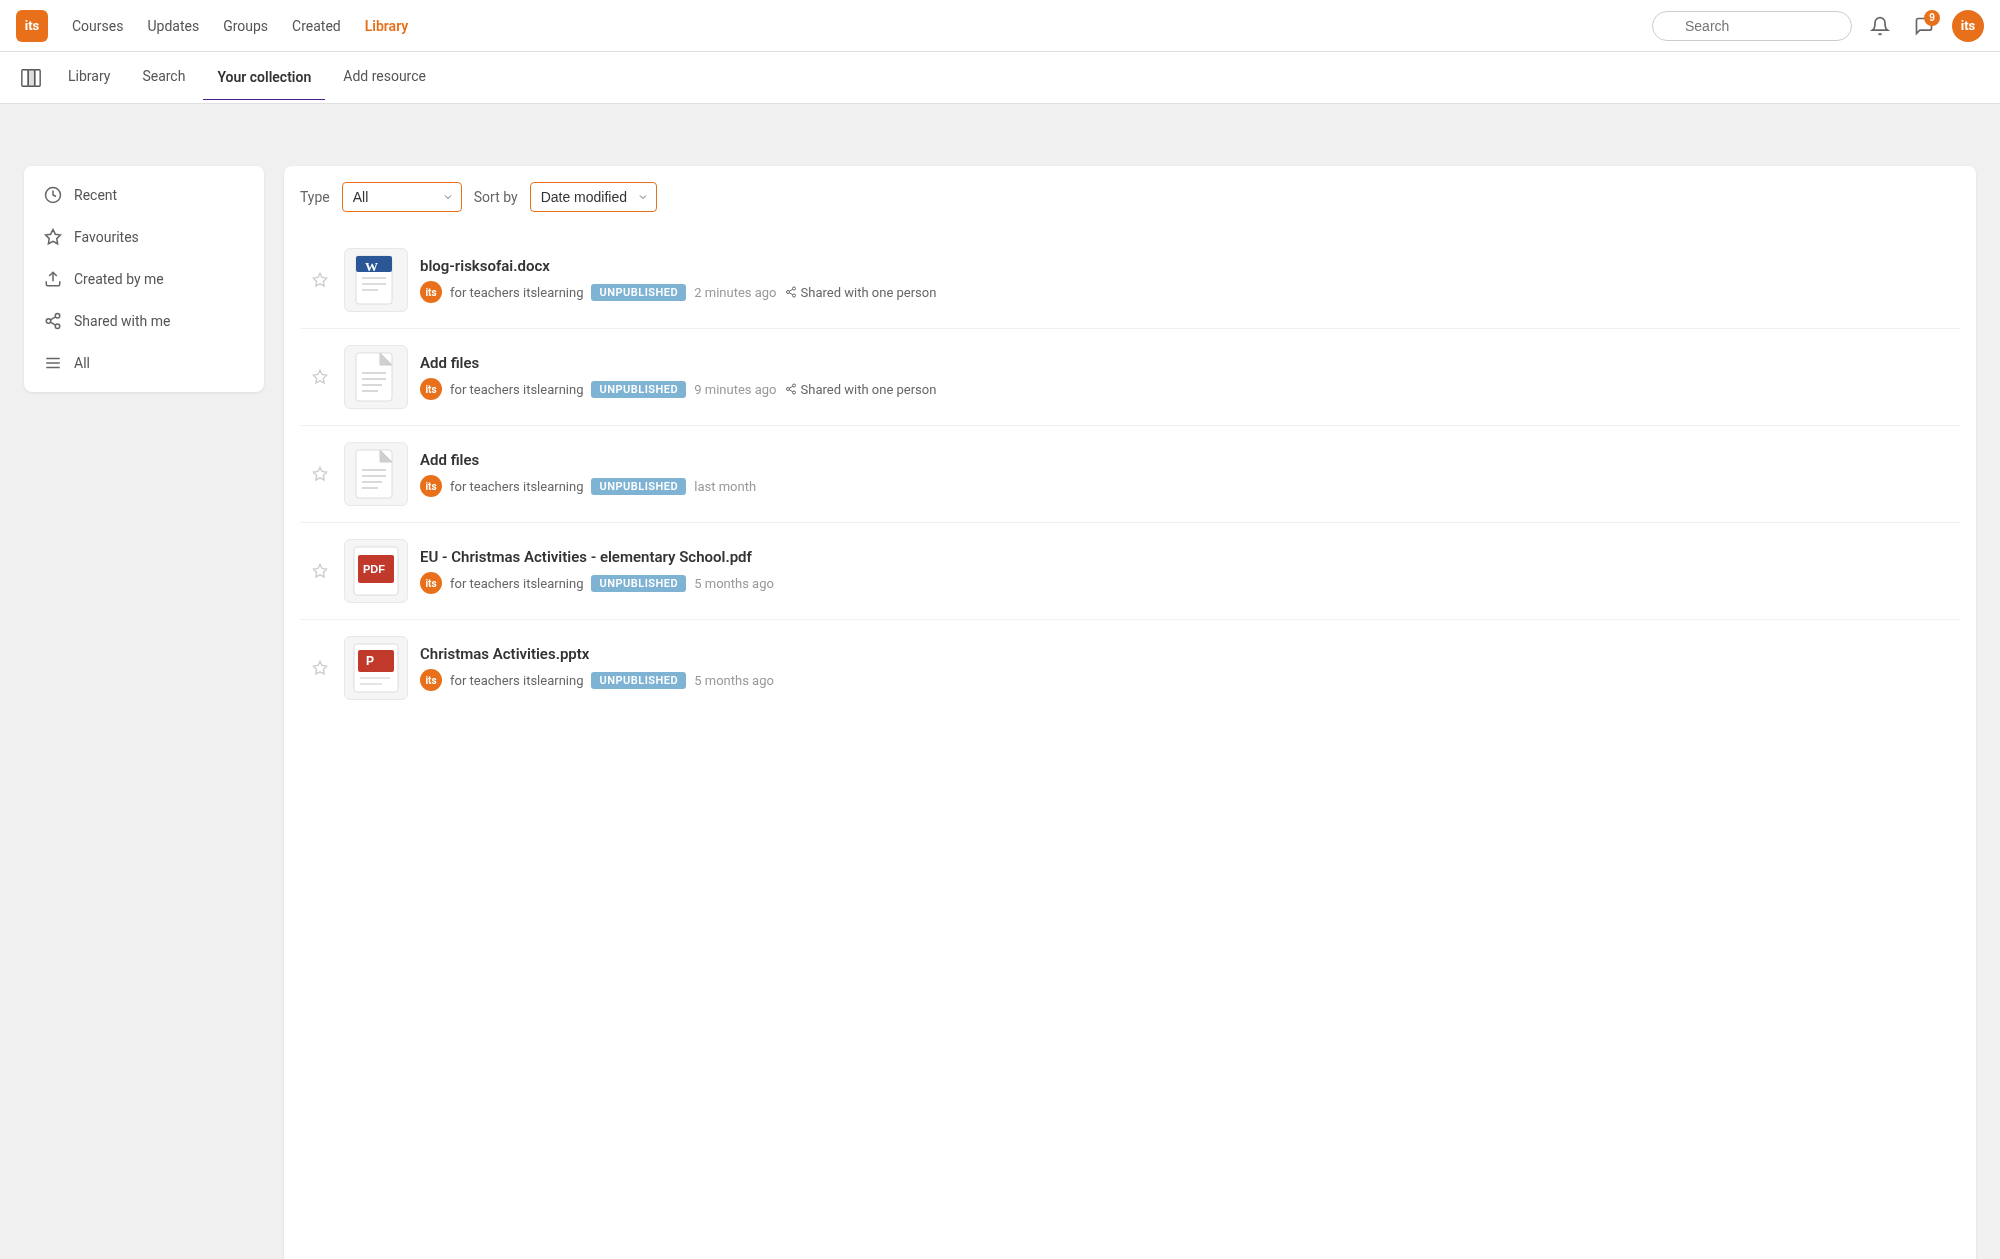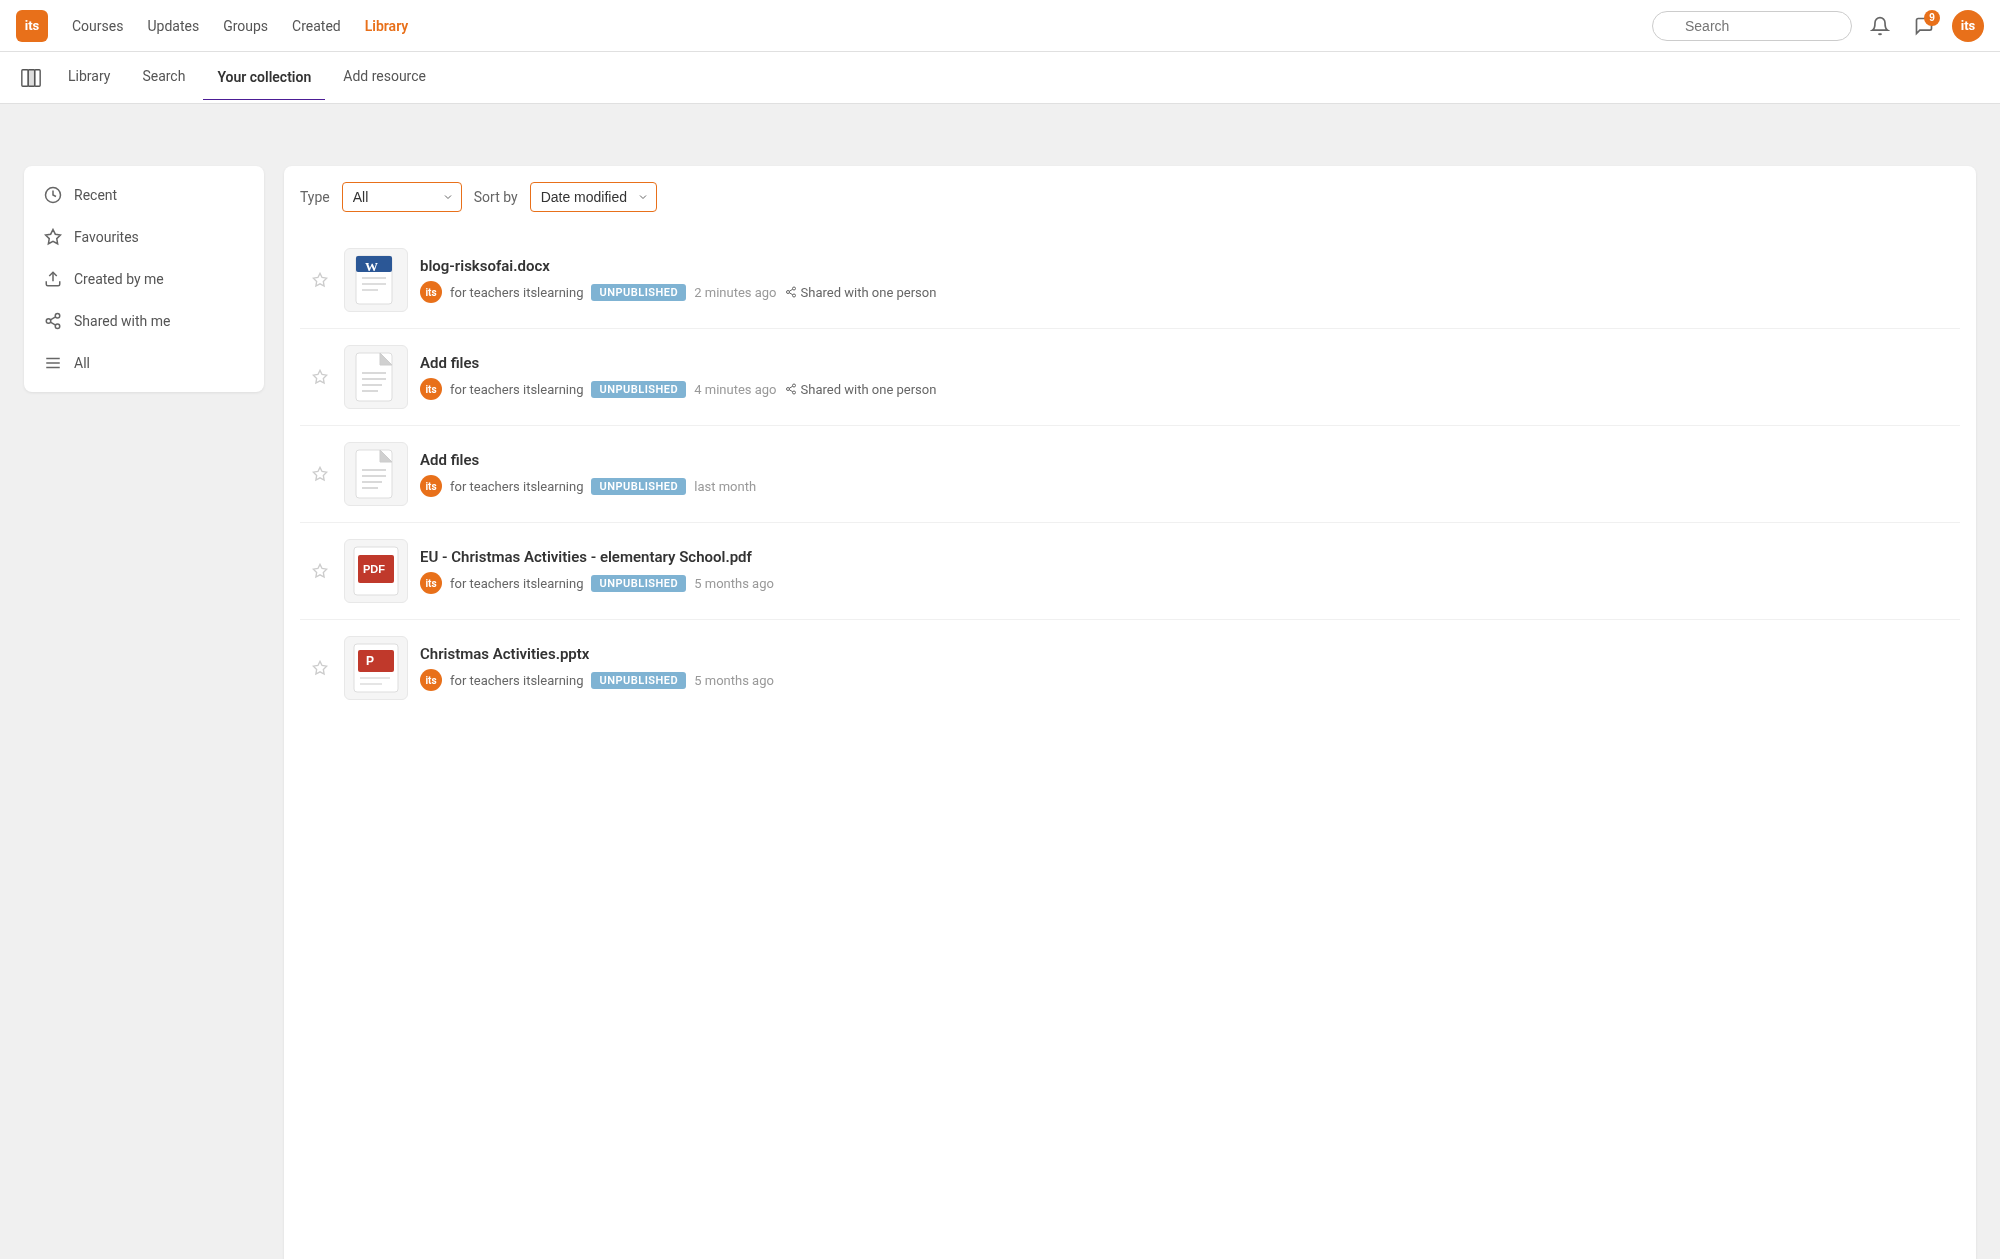--- a/index.html
+++ b/index.html
@@ -482,21 +482,21 @@
             <line x1="8" y1="34" x2="28" y2="34" stroke="#ccc" stroke-width="1.5"></line>
             <line x1="8" y1="40" x2="24" y2="40" stroke="#ccc" stroke-width="1.5"></line>
           </svg>
         </div>
         <div class="resource-info">
           <div class="resource-title">Add files</div>
           <div class="resource-meta">
             <div class="avatar-small">its</div>
             <span class="resource-author">for teachers itslearning</span>
             <span class="badge-unpublished">UNPUBLISHED</span>
-            <span class="resource-time">4 minutes ago</span>
+            <span class="resource-time">9 minutes ago</span>
             <span class="resource-shared">
               <svg width="12" height="12" viewBox="0 0 24 24" fill="none" stroke="#666" stroke-width="2">
                   <circle cx="18" cy="5" r="3"></circle>
                   <circle cx="6" cy="12" r="3"></circle>
                   <circle cx="18" cy="19" r="3"></circle>
                   <line x1="8.59" y1="13.51" x2="15.42" y2="17.49"></line>
                   <line x1="15.41" y1="6.51" x2="8.59" y2="10.49"></line>
                 </svg>
               <span>Shared with one person</span>
             </span>

